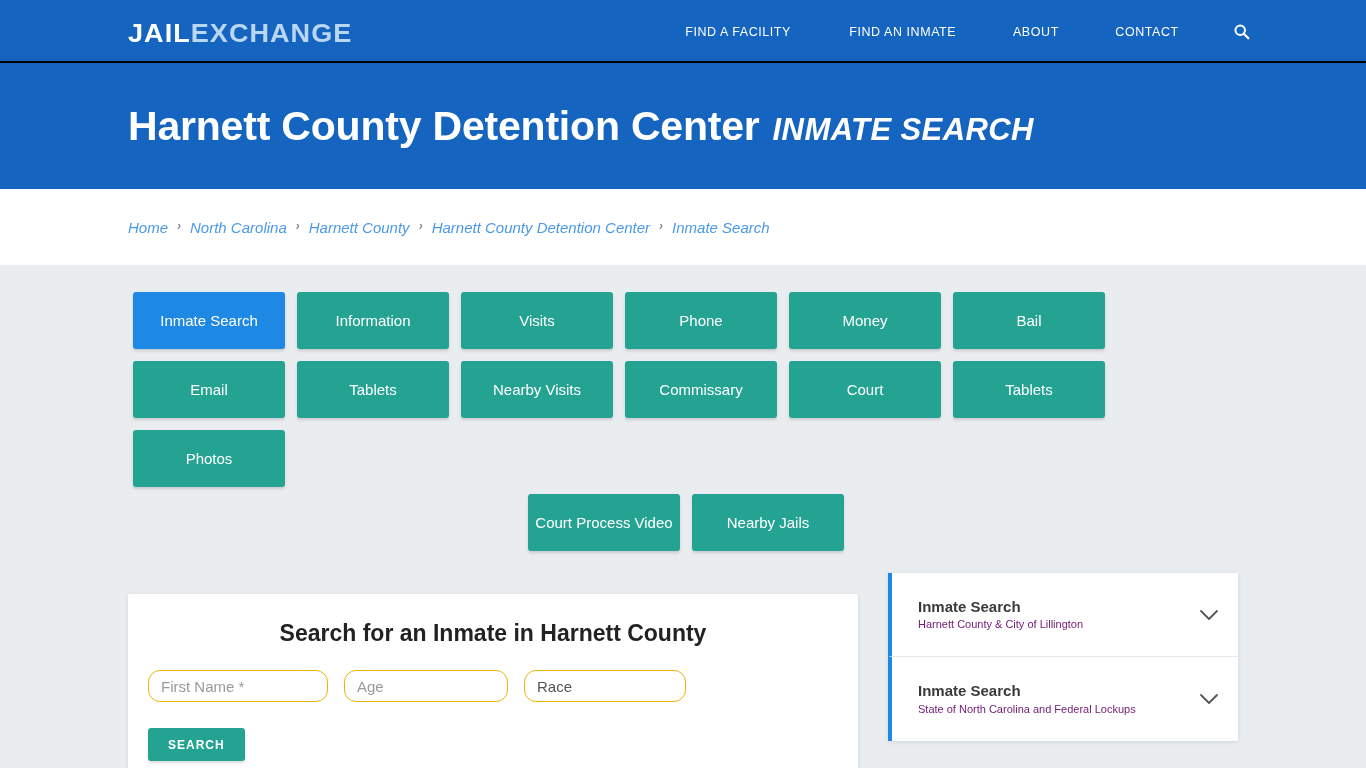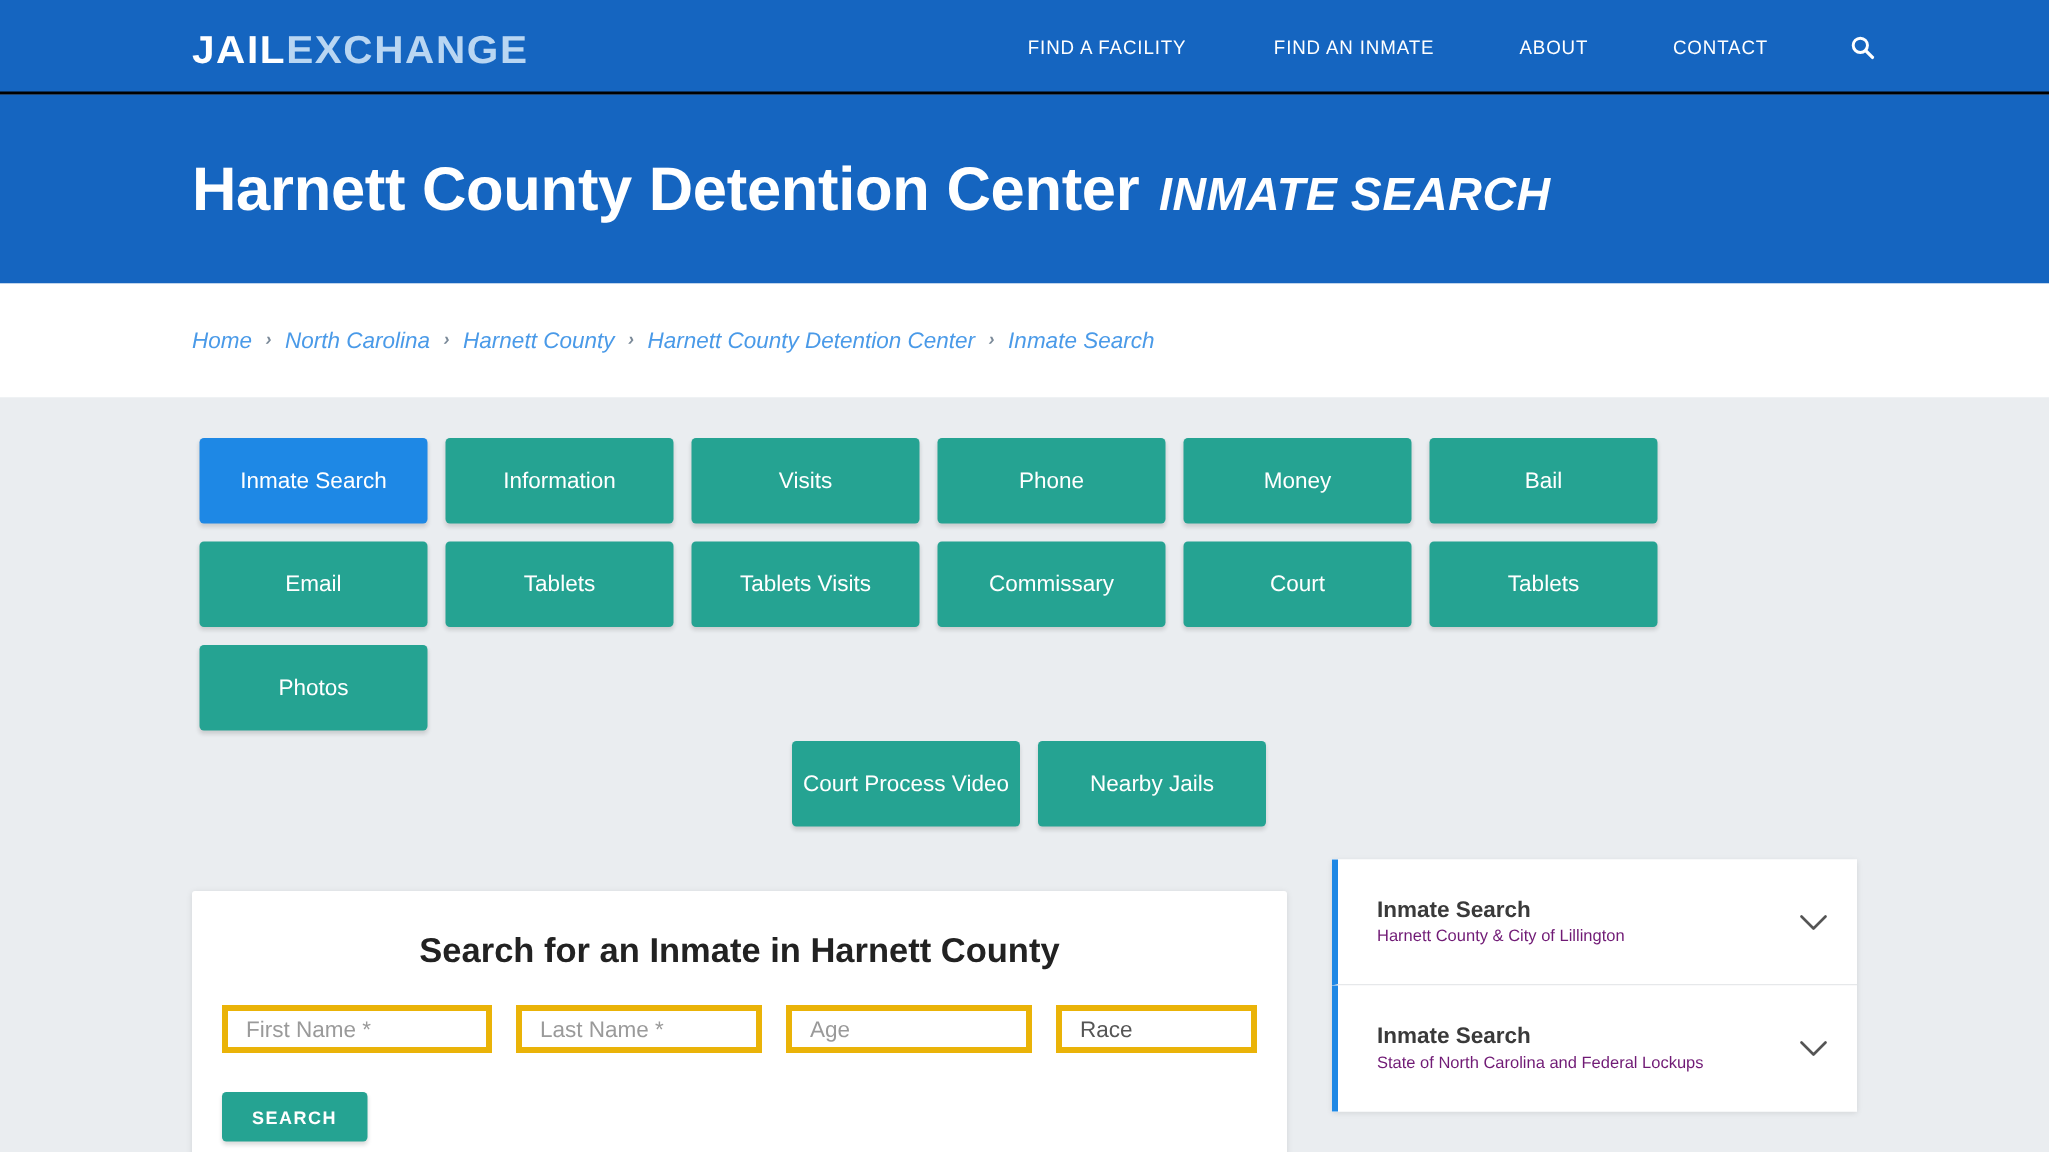--- a/index.html
+++ b/index.html
@@ -199,22 +199,22 @@
 
   .form-row {
     display: flex;
     gap: 16px;
     padding: 0 0 0 0;
     justify-content: flex-start;
   }
   .form-row input,
   .form-row select {
     height: 32px;
-    border: 4px solid #eab308;
-    border-radius: 0;
+    border: 1px solid #eab308;
+    border-radius: 12px;
     background: #ffffff;
     font-size: 15px;
     color: #555;
     padding: 0 12px;
     font-family: "Liberation Sans", sans-serif;
     outline: none;
   }
   .form-row input::placeholder { color: #9a9a9a; }
   .f-first { width: 180px; }
   .f-last  { width: 164px; }
@@ -338,41 +338,40 @@
     <div class="tabs">
       <div class="tab active">Inmate Search</div>
       <div class="tab">Information</div>
       <div class="tab">Visits</div>
       <div class="tab">Phone</div>
       <div class="tab">Money</div>
       <div class="tab">Bail</div>
 
       <div class="tab">Email</div>
       <div class="tab">Tablets</div>
-      <div class="tab">Tablets Visits</div>
+      <div class="tab">Nearby Visits</div>
       <div class="tab">Commissary</div>
       <div class="tab">Court</div>
       <div class="tab">Tablets</div>
       <div class="tab">Photos</div>
     </div>
 
     <div class="tabs-row3">
       <div class="tab wide">Court Process Video</div>
       <div class="tab wide">Nearby Jails</div>
     </div>
 
     <div class="main-grid">
 
       <div class="col-left">
         <div class="card search-card">
           <div class="search-heading">Search for an Inmate in Harnett County</div>
 
           <div class="form-row">
             <input class="f-first" type="text" placeholder="First Name *" style="">
-            <input class="f-last" type="text" placeholder="Last Name *" style="">
             <input class="f-age" type="text" placeholder="Age" style="">
             <select class="f-race">
               <option>Race</option>
             </select>
           </div>
 
           <button class="search-submit">SEARCH</button>
         </div>
 
       </div>

